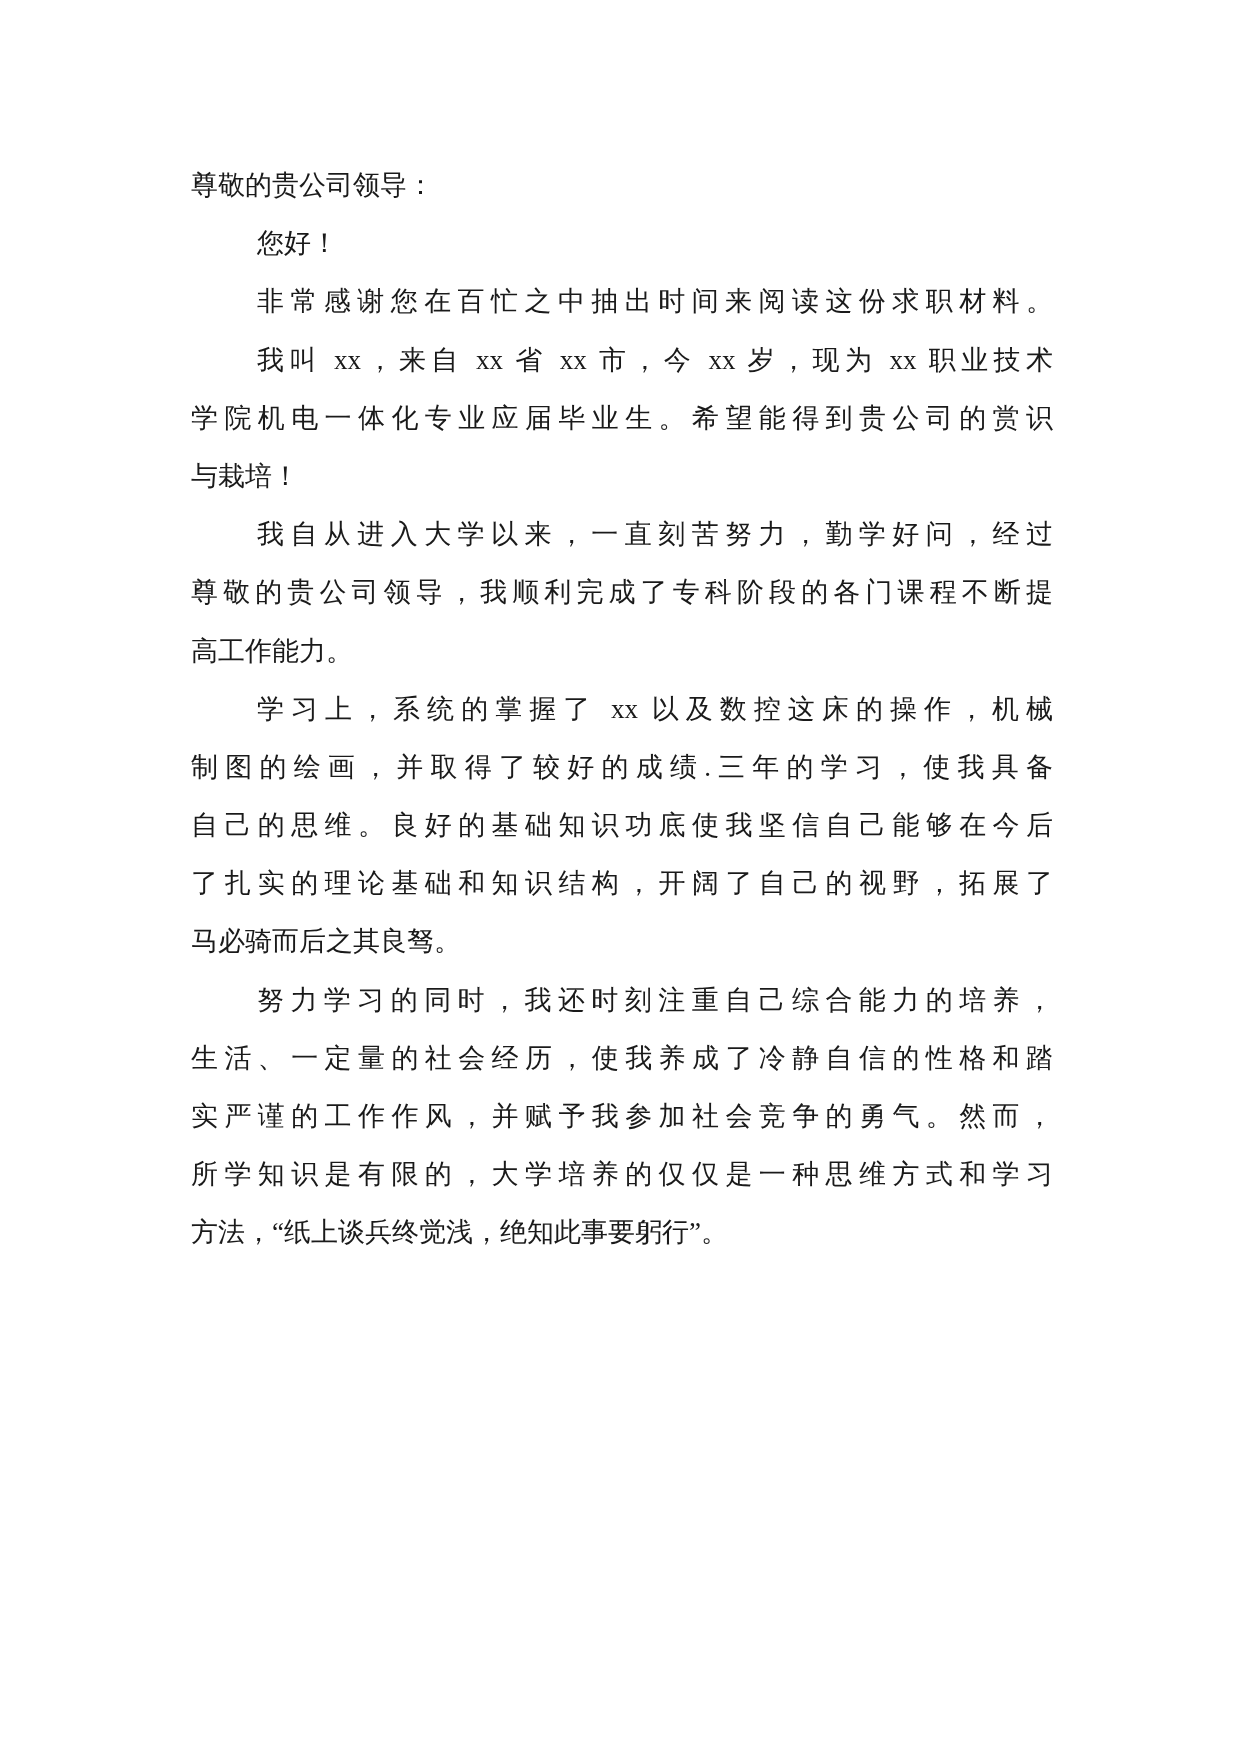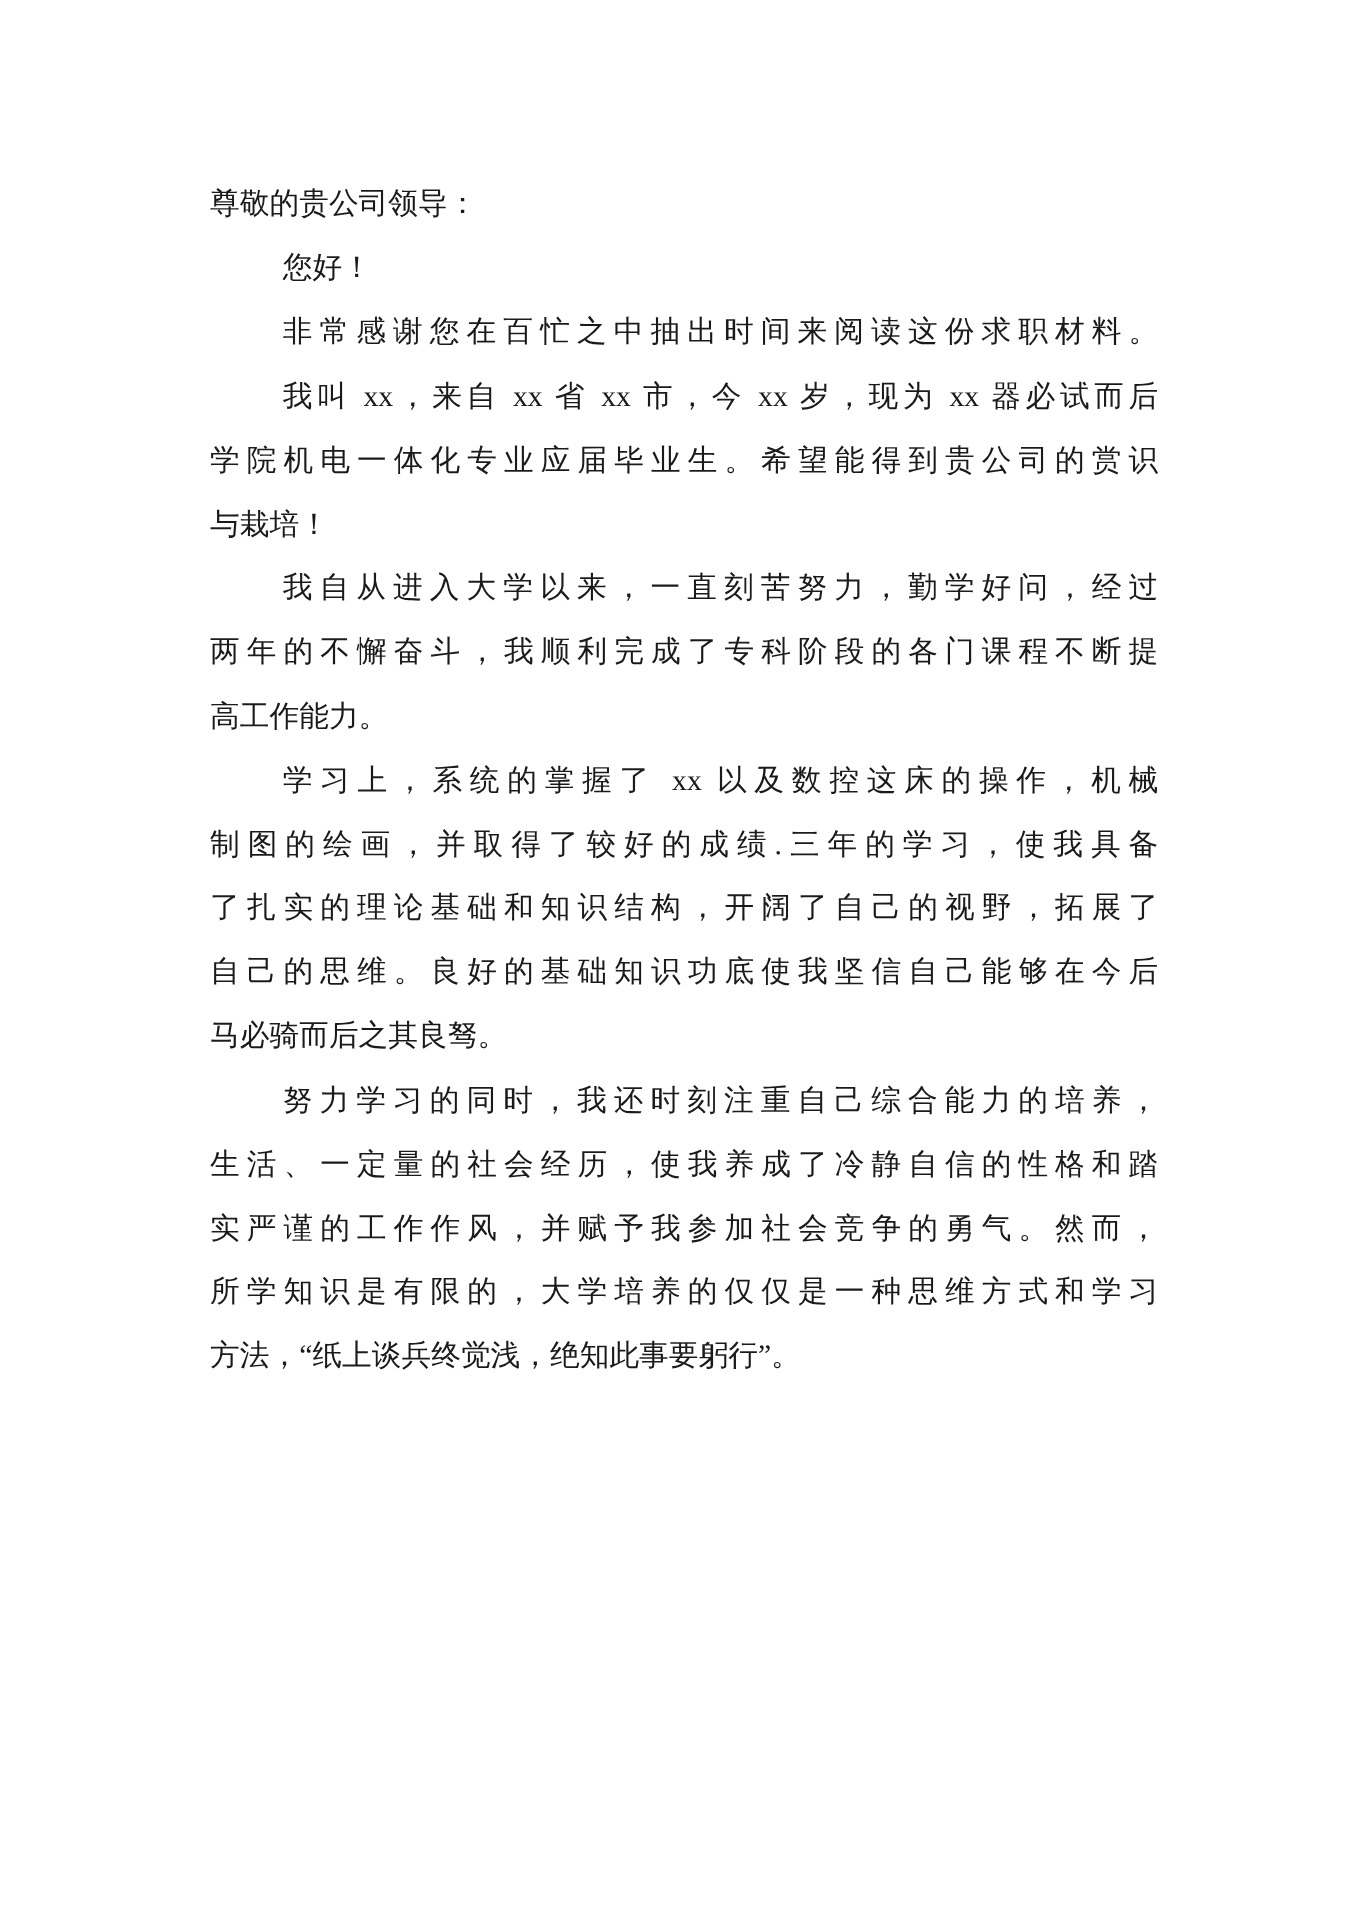--- a/index.html
+++ b/index.html
@@ -53,34 +53,34 @@
       <div class="para">
         <div class="line">尊敬的贵公司领导：</div>
       </div>
       <div class="para">
         <div class="line indent">您好！</div>
       </div>
       <div class="para">
         <div class="line indent justify">非常感谢您在百忙之中抽出时间来阅读这份求职材料。</div>
       </div>
       <div class="para">
-        <div class="line indent justify">我叫 xx，来自 xx 省 xx 市，今 xx 岁，现为 xx 器必试而后</div>
+        <div class="line indent justify">我叫 xx，来自 xx 省 xx 市，今 xx 岁，现为 xx 职业技术</div>
         <div class="line justify">学院机电一体化专业应届毕业生。希望能得到贵公司的赏识</div>
         <div class="line">与栽培！</div>
       </div>
       <div class="para">
         <div class="line indent justify">我自从进入大学以来，一直刻苦努力，勤学好问，经过</div>
-        <div class="line justify">两年的不懈奋斗，我顺利完成了专科阶段的各门课程不断提</div>
+        <div class="line justify">尊敬的贵公司领导，我顺利完成了专科阶段的各门课程不断提</div>
         <div class="line">高工作能力。</div>
       </div>
       <div class="para">
         <div class="line indent justify">学习上，系统的掌握了 xx 以及数控这床的操作，机械</div>
         <div class="line justify">制图的绘画，并取得了较好的成绩.三年的学习，使我具备</div>
+        <div class="line justify">自己的思维。良好的基础知识功底使我坚信自己能够在今后</div>
         <div class="line justify">了扎实的理论基础和知识结构，开阔了自己的视野，拓展了</div>
-        <div class="line justify">自己的思维。良好的基础知识功底使我坚信自己能够在今后</div>
         <div class="line">马必骑而后之其良驽。</div>
       </div>
       <div class="para">
         <div class="line indent justify">努力学习的同时，我还时刻注重自己综合能力的培养，</div>
         <div class="line justify">生活、一定量的社会经历，使我养成了冷静自信的性格和踏</div>
         <div class="line justify">实严谨的工作作风，并赋予我参加社会竞争的勇气。然而，</div>
         <div class="line justify">所学知识是有限的，大学培养的仅仅是一种思维方式和学习</div>
         <div class="line">方法，“纸上谈兵终觉浅，绝知此事要躬行”。</div>
       </div>
     </div>

